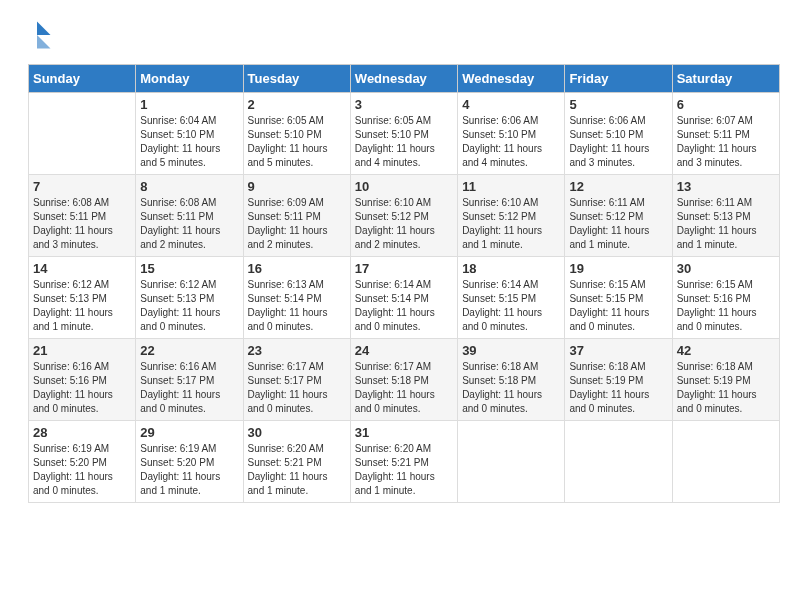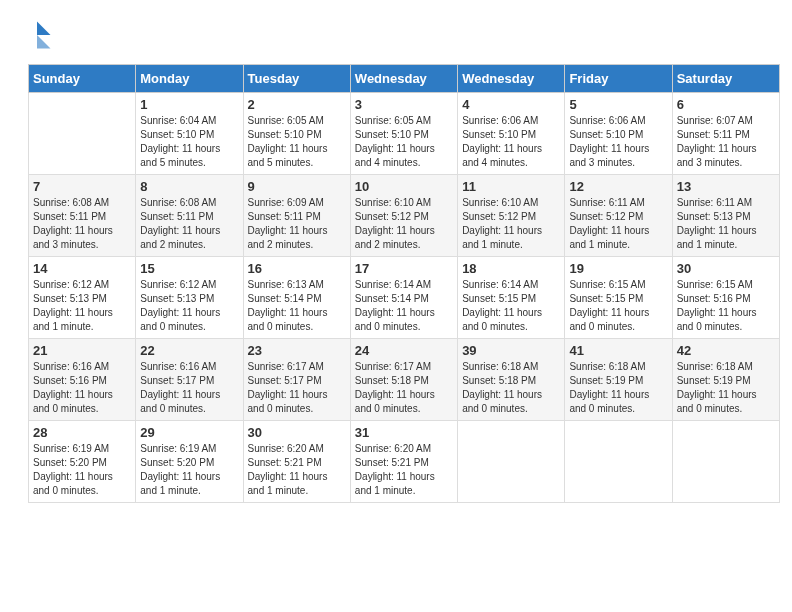--- a/index.html
+++ b/index.html
@@ -300,21 +300,21 @@
 and 0 minutes.</div>
         </td>
         <td>
           <span class="day-num">39</span>
           <div class="day-info" style="white-space: pre-line;">Sunrise: 6:18 AM
 Sunset: 5:18 PM
 Daylight: 11 hours
 and 0 minutes.</div>
         </td>
         <td>
-          <span class="day-num">41</span>
+          <span class="day-num">37</span>
           <div class="day-info" style="white-space: pre-line;">Sunrise: 6:18 AM
 Sunset: 5:19 PM
 Daylight: 11 hours
 and 0 minutes.</div>
         </td>
         <td>
           <span class="day-num">42</span>
           <div class="day-info" style="white-space: pre-line;">Sunrise: 6:18 AM
 Sunset: 5:19 PM
 Daylight: 11 hours

